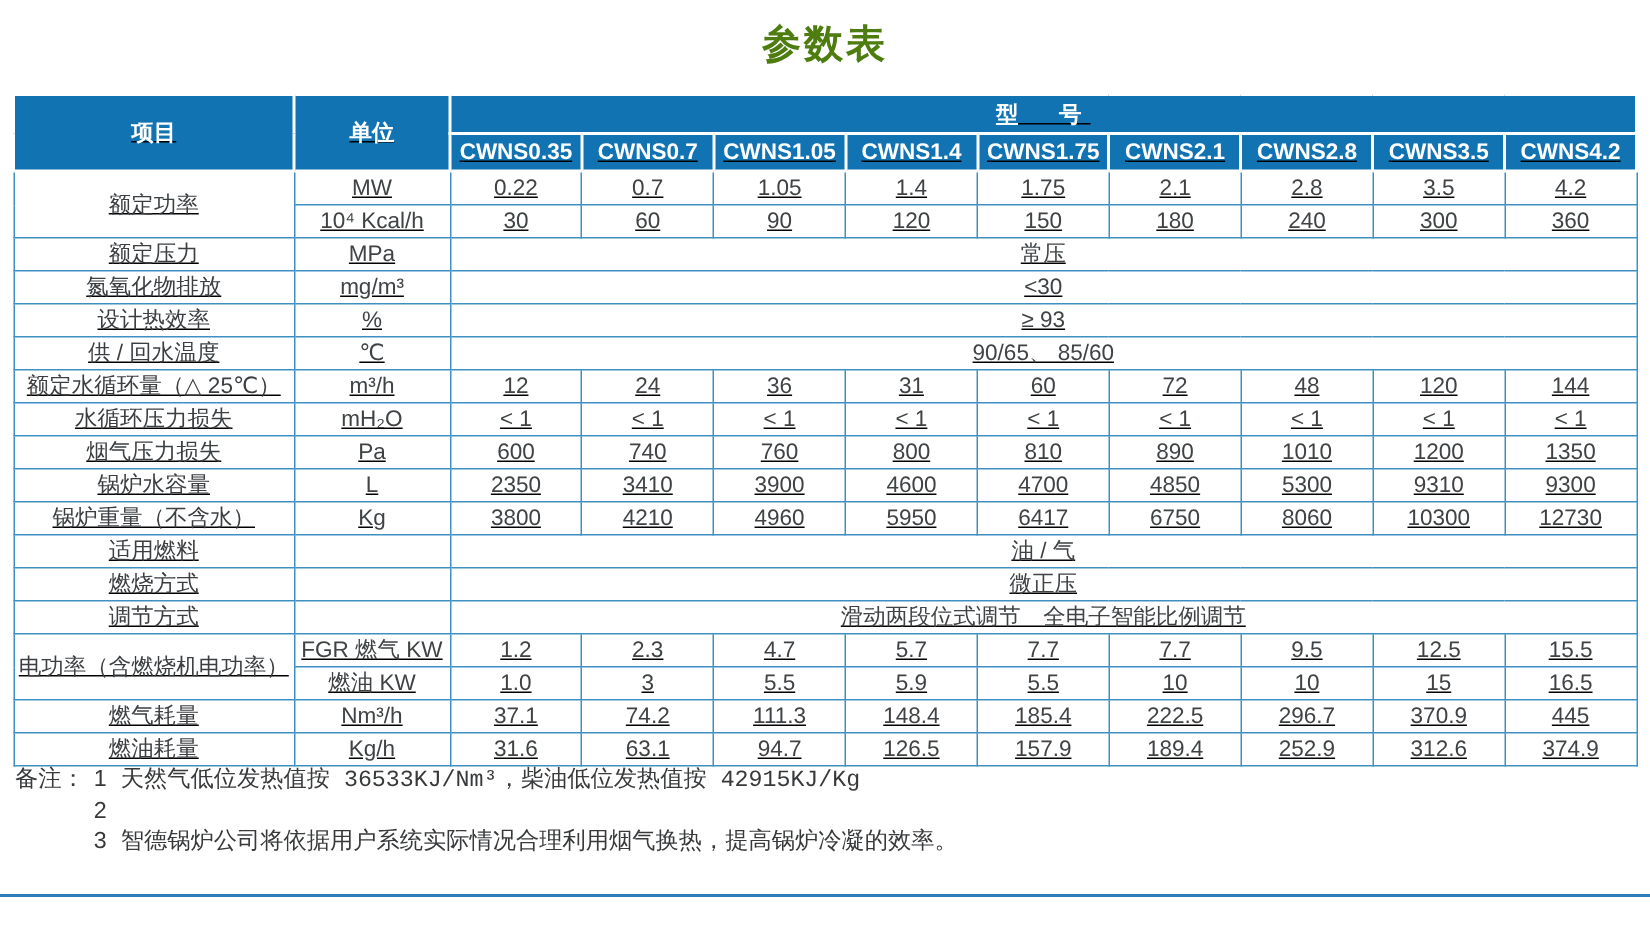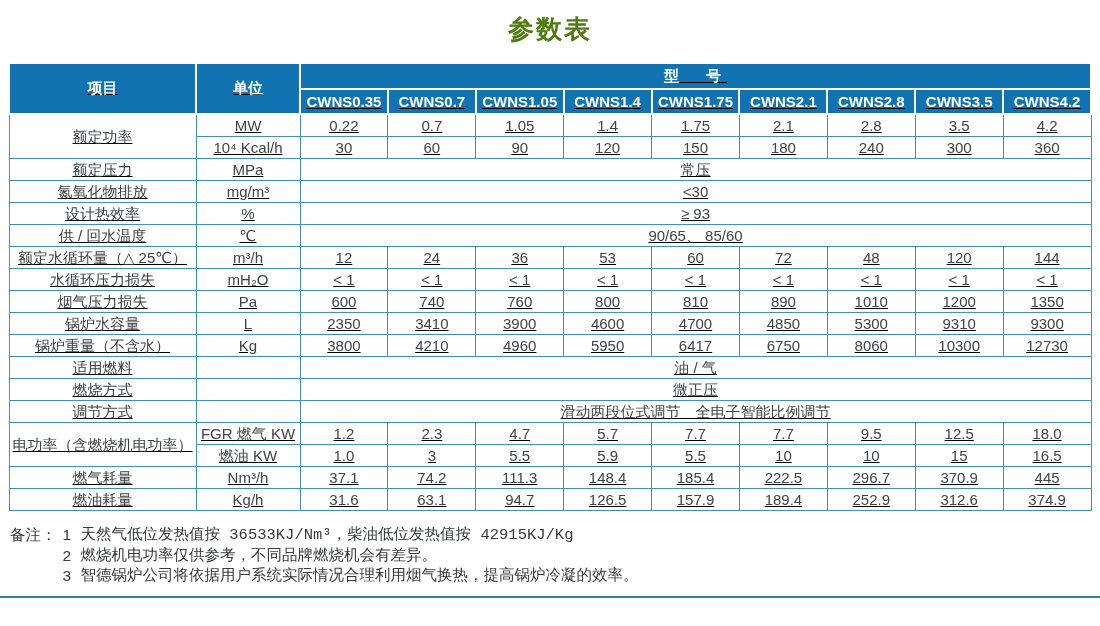--- a/index.html
+++ b/index.html
@@ -57,21 +57,21 @@
     color: #3f4345;
     padding: 0 2px;
     background: #ffffff;
     white-space: nowrap;
     overflow: hidden;
   }
   .spec-table tbody td.row-label { font-size: 15px; color: #3b3f42; }
   .notes {
     position: absolute;
     left: 10px;
-    top: 525px;
+    top: 510px;
     display: flex;
     font-size: 15.5px;
     color: #37393b;
     line-height: 20.5px;
   }
   .notes-prefix { white-space: nowrap; margin-right: 6px; }
   .note-item { display: flex; }
   .note-num { width: 18px; text-align: left; flex: none; }
   .note-text { white-space: nowrap; font-family: Liberation Mono, monospace; }
   .bottom-rule {
@@ -159,21 +159,21 @@
           <td class="row-label">供 / 回水温度</td>
           <td>℃</td>
           <td colspan="9">90/65、 85/60</td>
         </tr>
         <tr>
           <td class="row-label">额定水循环量（△ 25℃）</td>
           <td>m³/h</td>
           <td>12</td>
           <td>24</td>
           <td>36</td>
-          <td>53</td>
+          <td>31</td>
           <td>60</td>
           <td>72</td>
           <td>48</td>
           <td>120</td>
           <td>144</td>
         </tr>
         <tr>
           <td class="row-label">水循环压力损失</td>
           <td>mH₂O</td>
           <td>&lt; 1</td>
@@ -244,21 +244,21 @@
           <td class="row-label" rowspan="2">电功率（含燃烧机电功率）</td>
           <td>FGR 燃气 KW</td>
           <td>1.2</td>
           <td>2.3</td>
           <td>4.7</td>
           <td>5.7</td>
           <td>7.7</td>
           <td>7.7</td>
           <td>9.5</td>
           <td>12.5</td>
-          <td>18.0</td>
+          <td>15.5</td>
         </tr>
         <tr>
           <td>燃油 KW</td>
           <td>1.0</td>
           <td>3</td>
           <td>5.5</td>
           <td>5.9</td>
           <td>5.5</td>
           <td>10</td>
           <td>10</td>
@@ -296,21 +296,20 @@
 
   <div class="notes">
     <span class="notes-prefix">备注：</span>
     <div class="notes-items" id="notes-items">
         <div class="note-item">
           <span class="note-num">1</span>
           <span class="note-text">天然气低位发热值按 36533KJ/Nm³，柴油低位发热值按 42915KJ/Kg</span>
         </div>
         <div class="note-item">
           <span class="note-num">2</span>
-          <span class="note-text">燃烧机电功率仅供参考，不同品牌燃烧机会有差异。</span>
         </div>
         <div class="note-item">
           <span class="note-num">3</span>
           <span class="note-text">智德锅炉公司将依据用户系统实际情况合理利用烟气换热，提高锅炉冷凝的效率。</span>
         </div>
       </div>
   </div>
 
   <div class="bottom-rule"></div>
 

